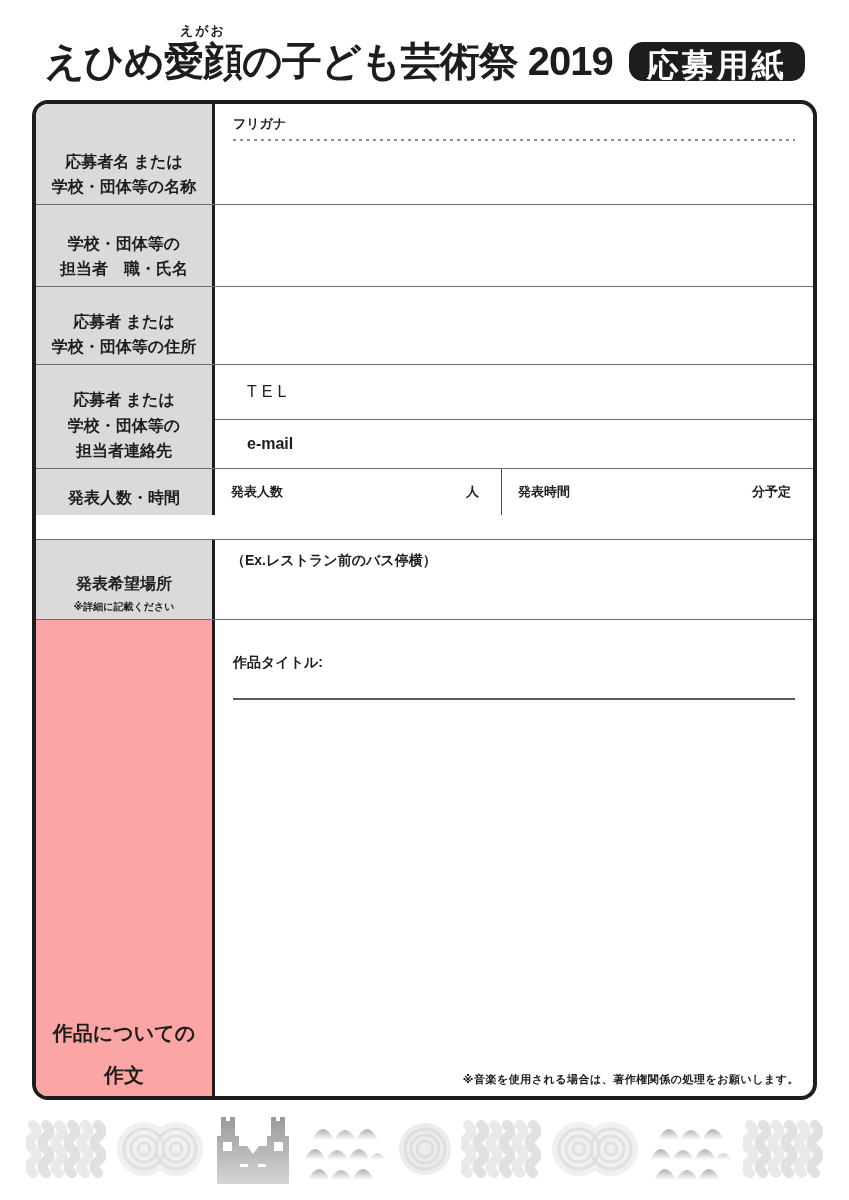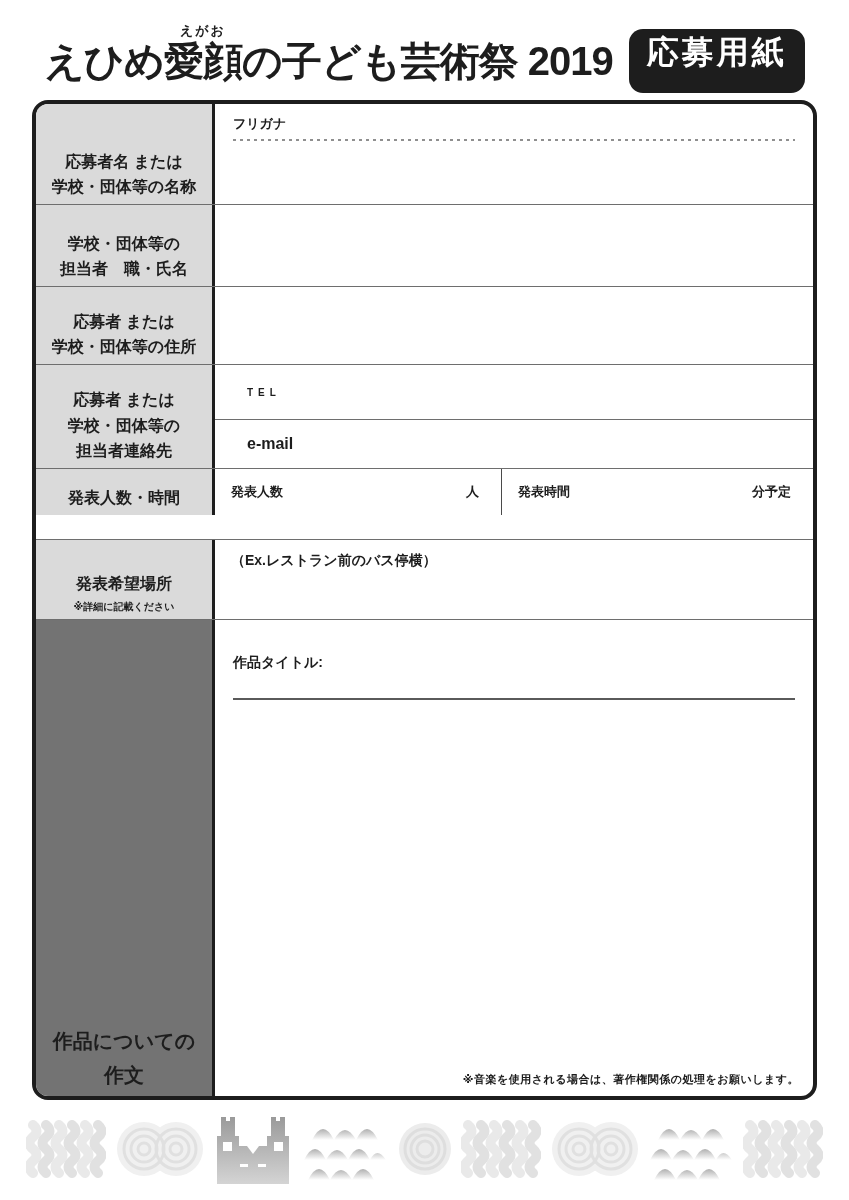--- a/index.html
+++ b/index.html
@@ -23,21 +23,21 @@
     white-space:nowrap; line-height:1;
   }
   .ruby-wrap { position:relative; display:inline-block; }
   .ruby-txt {
     position:absolute; top:-17px; left:50%; transform:translateX(-50%);
     font-size:13px; font-weight:700; letter-spacing:2px; white-space:nowrap;
   }
   .badge {
     background:#1d1d1d; color:#ffffff;
     font-size:32px; font-weight:900; letter-spacing:3px;
-    padding:7px 18px 25px; border-radius:14px; line-height:1;
+    padding:7px 18px 0; border-radius:14px; line-height:1;
   }
 
   
   .form-table {
     width:785px; height:1000px;
     margin:8px auto 0;
     border:4px solid #1d1d1d; border-radius:16px;
     overflow:hidden;
     display:flex; flex-direction:column;
     background:#fff;
@@ -62,40 +62,40 @@
   .furigana-label { font-size:13px; font-weight:700; }
   .dashed-line {
     height:2px; margin-top:6px;
     background:repeating-linear-gradient(90deg,#8f8f8f 0 3px,transparent 3px 7px);
   }
   .fill-area { flex:1 1 auto; }
 
   .sub-tel {
     height:55px; border-bottom:1px solid #6e6e6e;
     display:flex; align-items:center; padding-left:32px;
-    font-size:10px; font-weight:700; letter-spacing:5px;
+    font-size:16px; font-weight:400; letter-spacing:5px;
   }
   .sub-email {
     flex:1; display:flex; align-items:center; padding-left:32px;
     font-size:16px; font-weight:700;
   }
 
   .perf-row { flex-direction:row; }
   .perf-cell {
     display:flex; align-items:center; justify-content:space-between;
     padding:0 22px 0 16px; font-size:13px; font-weight:700;
   }
   .perf-left { width:48%; border-right:1.5px solid #4a4a4a; }
   .perf-right { flex:1; }
   .perf-fill { flex:1; height:100%; }
 
   .venue-example { padding:12px 16px 0; font-size:14px; font-weight:700; }
 
   .label-note { font-size:10px; font-weight:700; margin-top:2px; letter-spacing:0; }
-  .essay-label { background:#737373; font-size:20px; line-height:1.7; }
+  .essay-label { background:#fca5a5; font-size:20px; line-height:1.7;gap:8px; }
 
   .essay-content { padding:34px 18px 8px; }
   .essay-title-label { font-size:14px; font-weight:700; }
   .essay-title-line { height:2px; background:#5a5a5a; margin-top:26px; }
   .copyright-note {
     position:absolute; right:14px; bottom:9px;
     font-size:11px; font-weight:700; letter-spacing:0.5px;
   }
 
   

